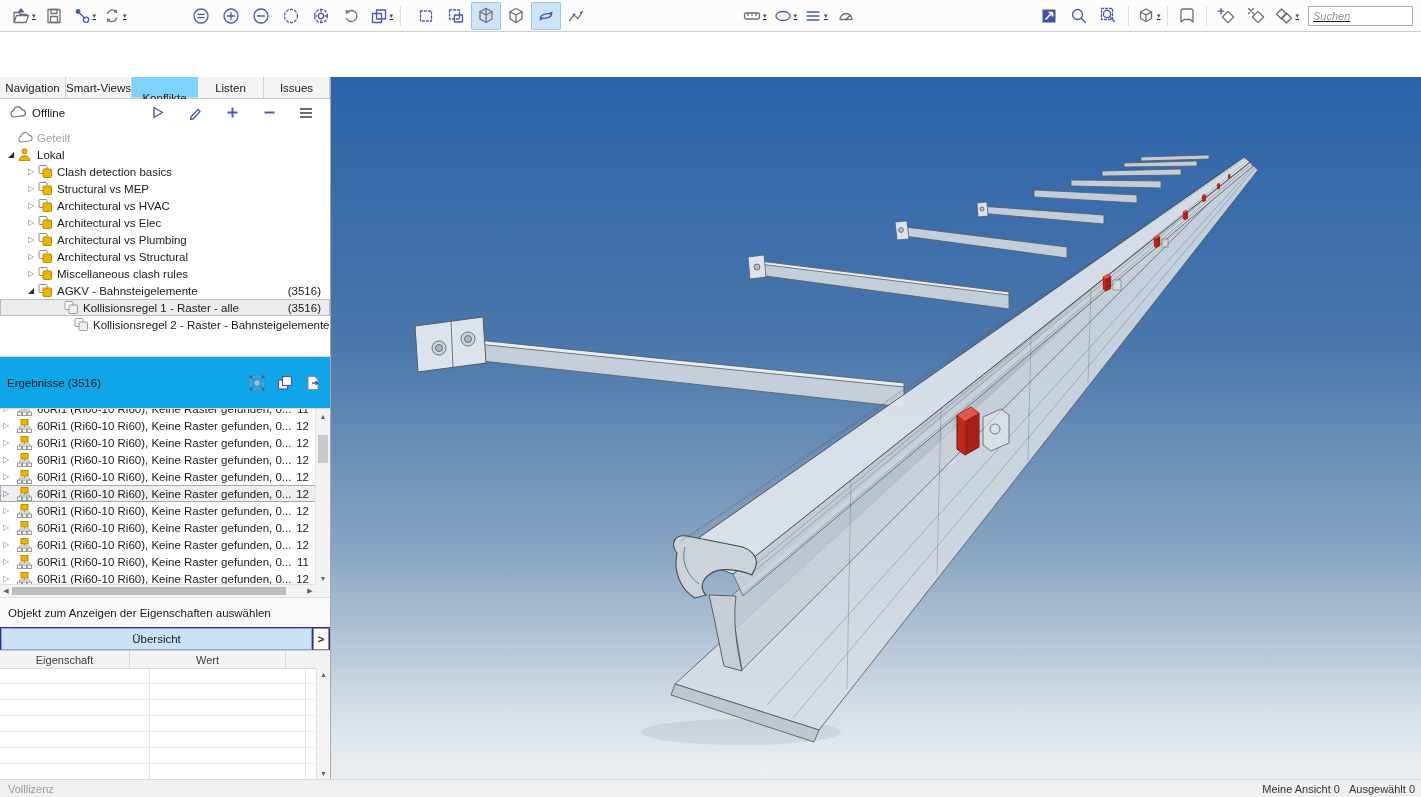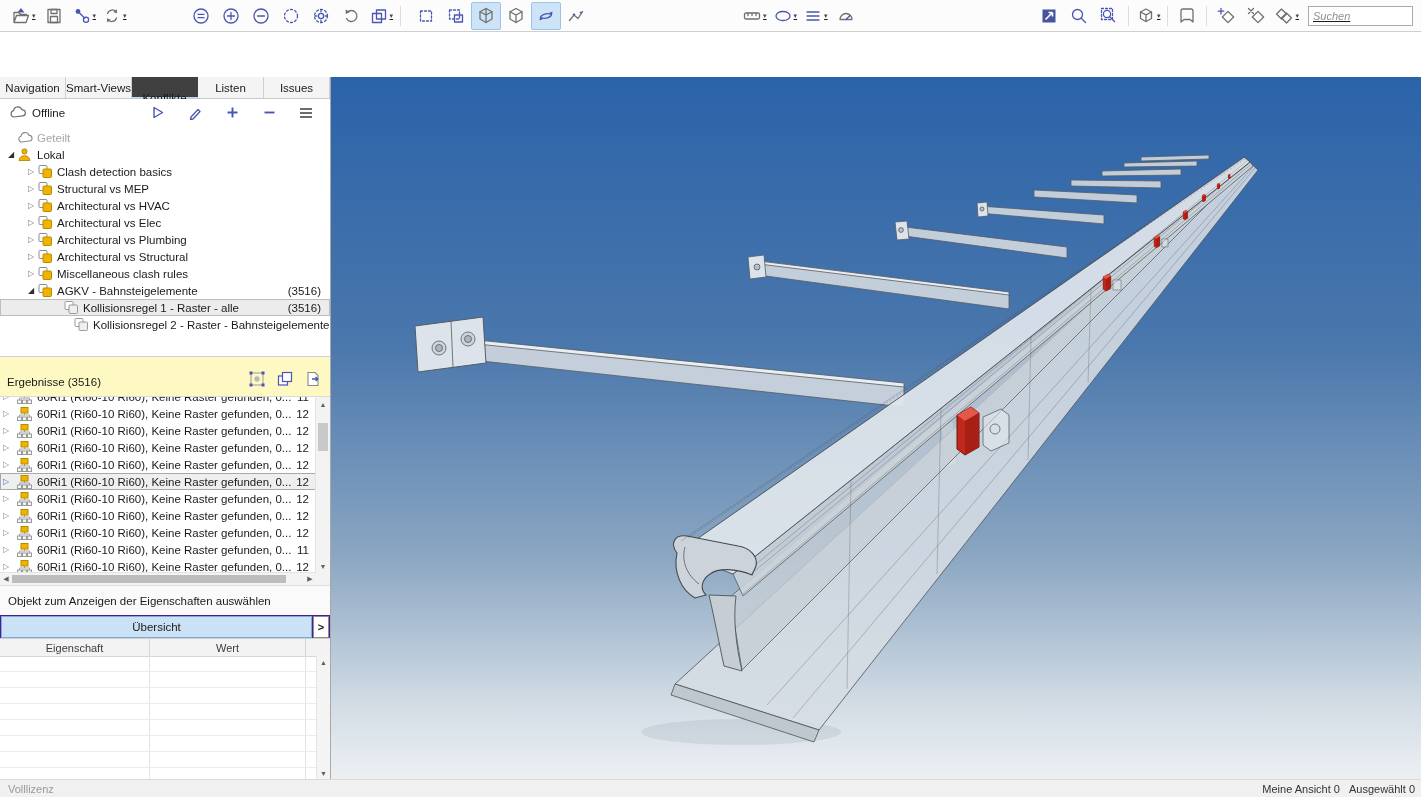--- a/index.html
+++ b/index.html
@@ -30,41 +30,41 @@
   .grpC{margin-left:6px;}
   .grpD{margin-left:148px;}
   .grpE{margin-left:auto;}
   .tsep{width:1px;height:20px;background:#dedede;margin:0 4px;}
   .search-box{width:95px;height:18px;border:1px solid #ababab;font-size:11px;padding:0 4px;margin-left:6px;font-family:"Liberation Sans",sans-serif;}
   .search-box::placeholder{color:#8f8f8f;font-style:italic;}
   
   .main{position:absolute;top:77px;left:0;right:0;bottom:17px;display:flex;}
   .left-panel{width:330px;flex:none;border-right:1px solid #a8a8a8;display:flex;flex-direction:column;background:#fff;}
   
-  .tabs{height:21px;flex:none;display:flex;background:#404040;border-bottom:1px solid #c9c9c9;}
+  .tabs{height:21px;flex:none;display:flex;background:#7dd3fc;border-bottom:1px solid #c9c9c9;}
   .tab{flex:1;display:flex;align-items:center;justify-content:center;font-size:11.5px;border-right:1px solid #cfcfcf;background:#f4f4f4;}
   .tab.active{background:#bdd9f1;margin-top:20px;}
   
   .subtoolbar{height:27px;flex:none;display:flex;align-items:center;padding:0 10px;background:#fff;font-size:11.5px;}
   .subtoolbar .lbl{margin-left:5px;}
   .sub-icons{margin-left:auto;display:flex;gap:21px;align-items:center;padding-right:6px;}
   .sub-icons .sbtn{display:flex;align-items:center;justify-content:center;width:16px;height:16px;}
   
   .tree{height:227px;flex:none;overflow:hidden;font-size:11.5px;background:#fff;padding-top:3px;}
   .tree-row{height:17px;display:flex;align-items:center;}
   .tree-row.selected{background:#ececec;box-shadow:inset 0 0 0 1px #bdbdbd;}
   .tree-row.muted .t-label{color:#a6a6a6;}
   .t-arrow{width:14px;flex:none;text-align:center;font-size:8px;color:#7a7a7a;line-height:17px;}
   .t-arrow.exp{color:#2e2e2e;}
   .t-icon{width:19px;flex:none;display:flex;align-items:center;}
   .t-label{white-space:nowrap;}
   .t-right{margin-left:auto;padding-right:9px;}
   .t-check{margin-left:auto;padding-right:11px;color:#3d3d3d;font-weight:bold;font-size:12px;}
   
-  .res-header{height:23px;flex:none;background:#fef9c3;border-top:1px solid #d2d2d2;border-bottom:1px solid #dadada;display:flex;align-items:flex-end;padding:8px 7px;font-size:11.5px;}
+  .res-header{height:23px;flex:none;background:#0ea5e9;border-top:1px solid #d2d2d2;border-bottom:1px solid #dadada;display:flex;align-items:center;padding:14px 7px;font-size:11.5px;}
   .res-tools{margin-left:auto;display:flex;gap:10px;align-items:center;padding-right:1px;}
   .res-tools .sbtn{display:flex;}
   .res-list{height:188px;flex:none;position:relative;overflow:hidden;background:#fff;border-bottom:1px solid #e0e0e0;}
   .res-rows{position:absolute;top:-9px;left:0;right:14px;}
   .res-row{height:17px;display:flex;align-items:center;font-size:11.5px;}
   .res-row.selected{background:#efefef;box-shadow:inset 0 0 0 1px #a9a9a9;}
   .res-row.selected .r-arrow{color:#3f6fbf;}
   .r-arrow{width:14px;flex:none;padding-left:3px;font-size:8px;color:#8a8a8a;}
   .r-icon{width:20px;flex:none;display:flex;align-items:center;}
   .r-label{white-space:nowrap;overflow:hidden;}
@@ -79,21 +79,21 @@
   .hscroll .thumb{position:absolute;top:2px;bottom:2px;left:12px;right:30px;background:#bdbdbd;}
   .corner{position:absolute;right:0;bottom:0;width:14px;height:12px;background:#f3f3f3;}
   
   .props-hint{height:29px;flex:none;display:flex;align-items:center;padding:0 8px;font-size:11.5px;background:#fafafa;}
   .overview-row{height:23px;flex:none;display:flex;align-items:center;padding:0 1px;background:#4c1d95;}
   .overview-btn{flex:1;height:20px;background:#cbe2f6;border:1px solid #7fabd8;display:flex;align-items:center;justify-content:center;font-size:11.5px;}
   .overview-next{width:14px;height:20px;margin-left:1px;border:1px solid #8d8d8d;background:#fff;display:flex;align-items:center;justify-content:center;font-size:11px;font-weight:bold;color:#222;}
   .props-table{flex:1;position:relative;background:#fff;border-top:1px solid #cfcfcf;}
   .props-head{height:17px;display:flex;background:#f3f3f3;border-bottom:1px solid #d7d7d7;font-size:11px;color:#3c3c3c;}
   .ph-c{display:flex;align-items:center;justify-content:center;border-right:1px solid #d7d7d7;box-sizing:border-box;}
-  .ph-e{width:150px;} .ph-w{width:156px;}
+  .ph-e{width:130px;} .ph-w{width:156px;}
   .props-rows{position:absolute;top:17px;left:0;right:13px;bottom:0;overflow:hidden;}
   .prow{height:15px;border-bottom:1px solid #ececec;display:flex;}
   .prow .pc{width:150px;border-right:1px solid #e4e4e4;box-sizing:border-box;}
   .prow .pc2{width:156px;border-right:1px solid #e4e4e4;box-sizing:border-box;}
   .pscroll{position:absolute;right:0;top:17px;bottom:0;width:13px;background:#f4f4f4;border-left:1px solid #e3e3e3;}
   .pscroll .up,.pscroll .dn{position:absolute;left:0;width:13px;height:13px;display:flex;align-items:center;justify-content:center;font-size:7px;color:#606060;}
   .pscroll .up{top:0;}  .pscroll .dn{bottom:0;}
   
   .viewport{flex:1;position:relative;background:#2b63a9;}
   .viewport svg{position:absolute;inset:0;display:block;}

